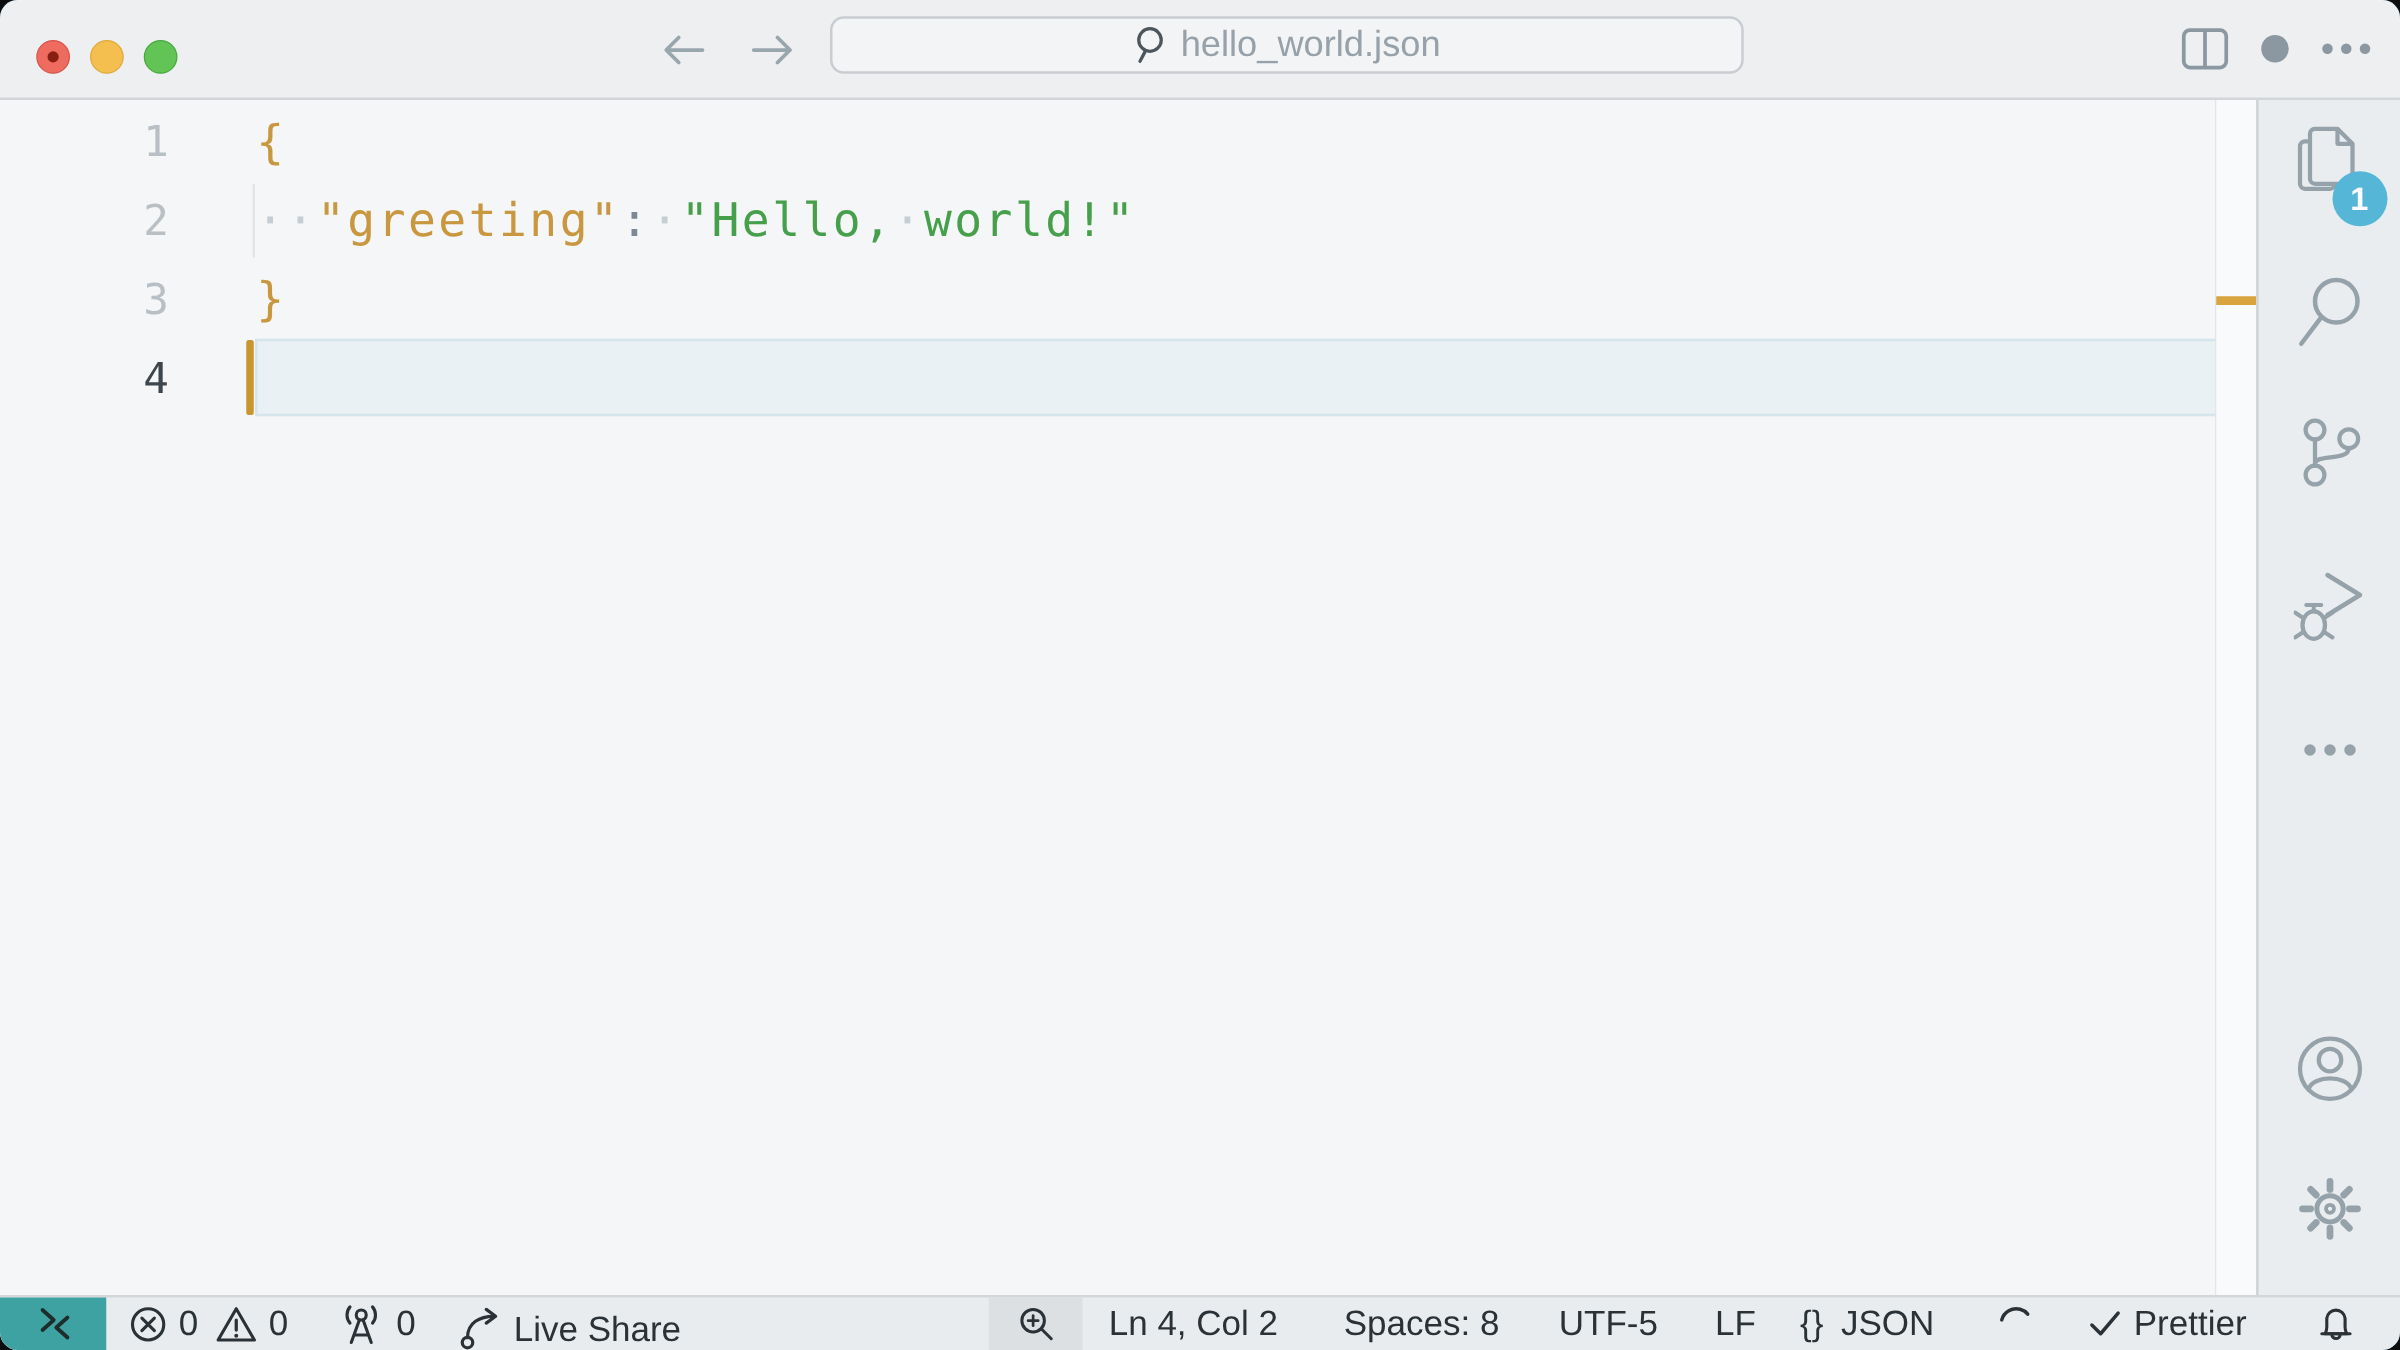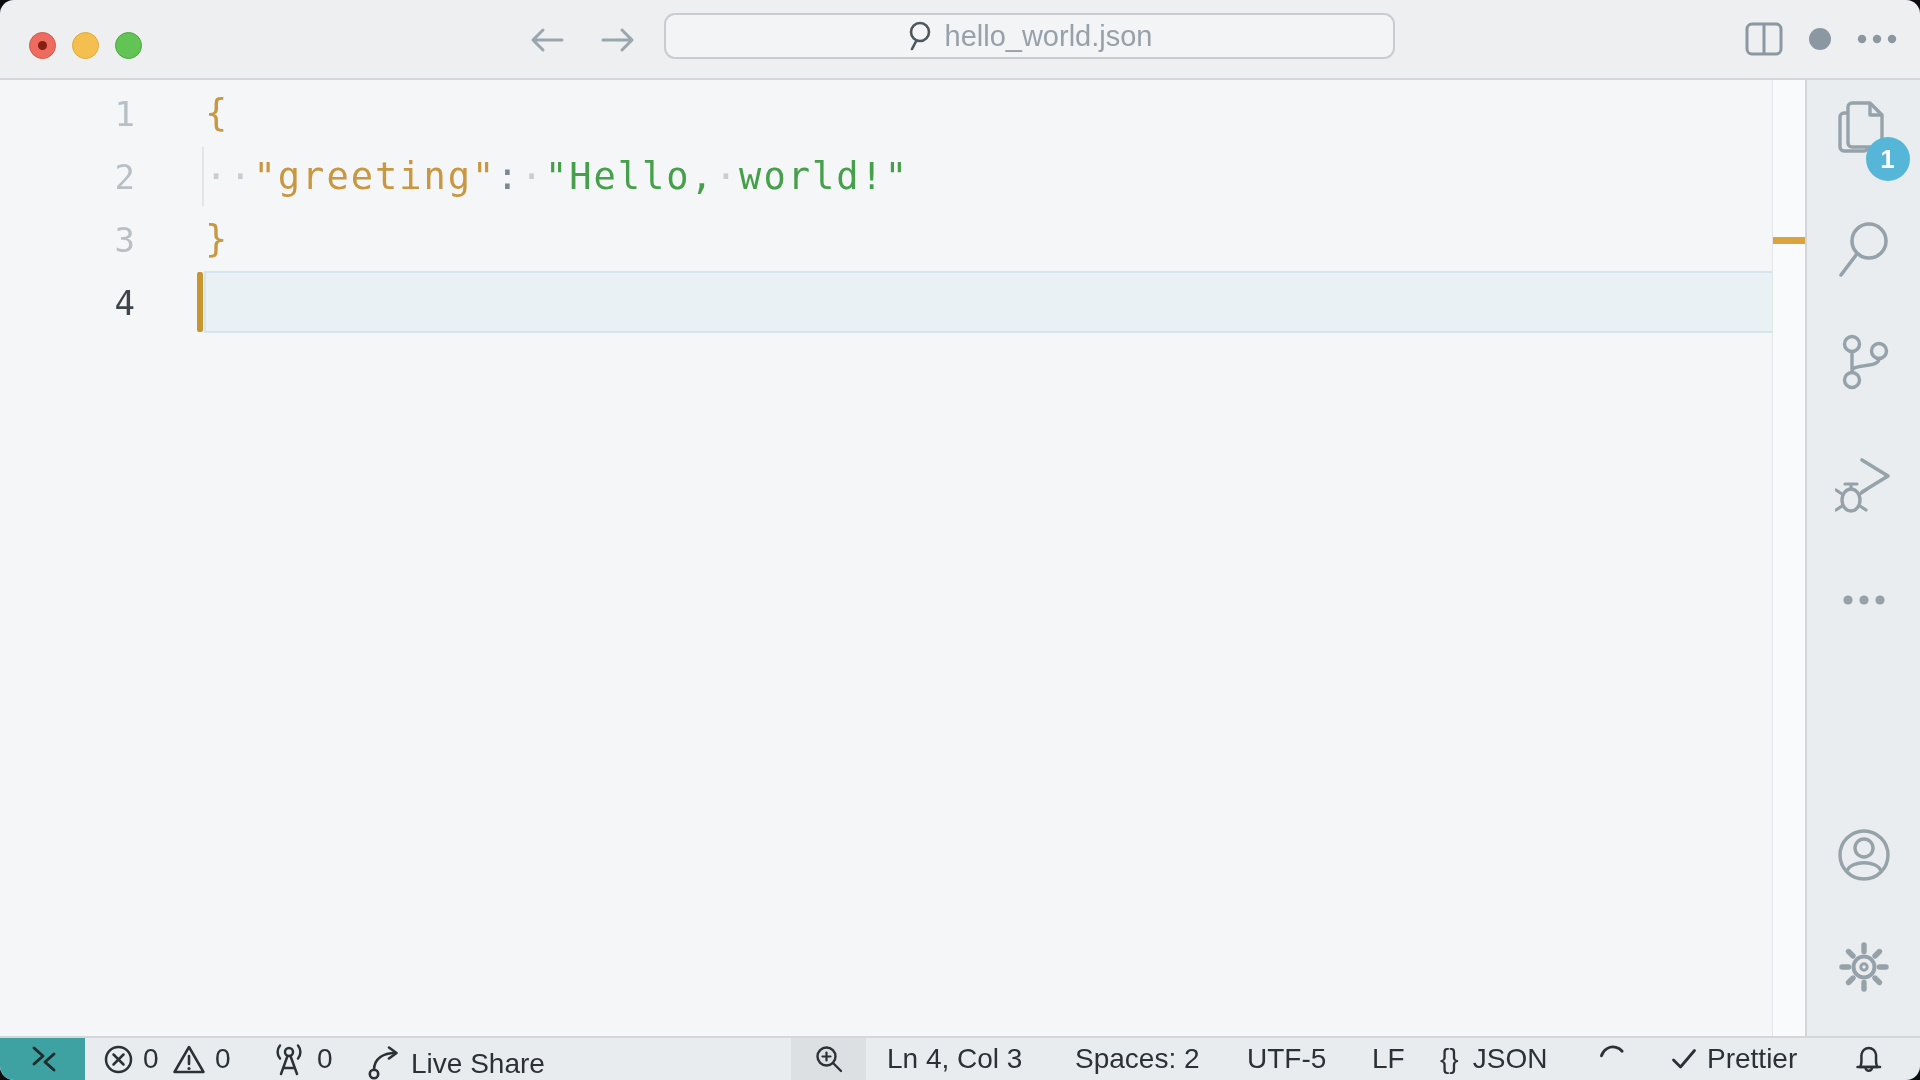--- a/index.html
+++ b/index.html
@@ -250,25 +250,25 @@
     <div class="sitem zoombtn">
       <svg width="30" height="30" viewBox="0 0 30 30">
         <circle cx="12.5" cy="12.5" r="9" fill="none" stroke="#2b3237" stroke-width="2.4"></circle>
         <line x1="19" y1="19" x2="27" y2="27" stroke="#2b3237" stroke-width="2.4" stroke-linecap="round"></line>
         <line x1="12.5" y1="8.5" x2="12.5" y2="16.5" stroke="#2b3237" stroke-width="2.2" stroke-linecap="round"></line>
         <line x1="8.5" y1="12.5" x2="16.5" y2="12.5" stroke="#2b3237" stroke-width="2.2" stroke-linecap="round"></line>
       </svg>
     </div>
 
     <div class="sitem" style="left:887px;">
-      <span>Ln 4, Col 3</span>
+      <span>Ln 4, Col 2</span>
     </div>
 
     <div class="sitem" style="left:1075px;">
-      <span>Spaces: 2</span>
+      <span>Spaces: 8</span>
     </div>
 
     <div class="sitem" style="left:1247px;">
       <span>UTF-5</span>
     </div>
 
     <div class="sitem" style="left:1372px;justify-content:center;">
       <span>LF</span>
     </div>
 

